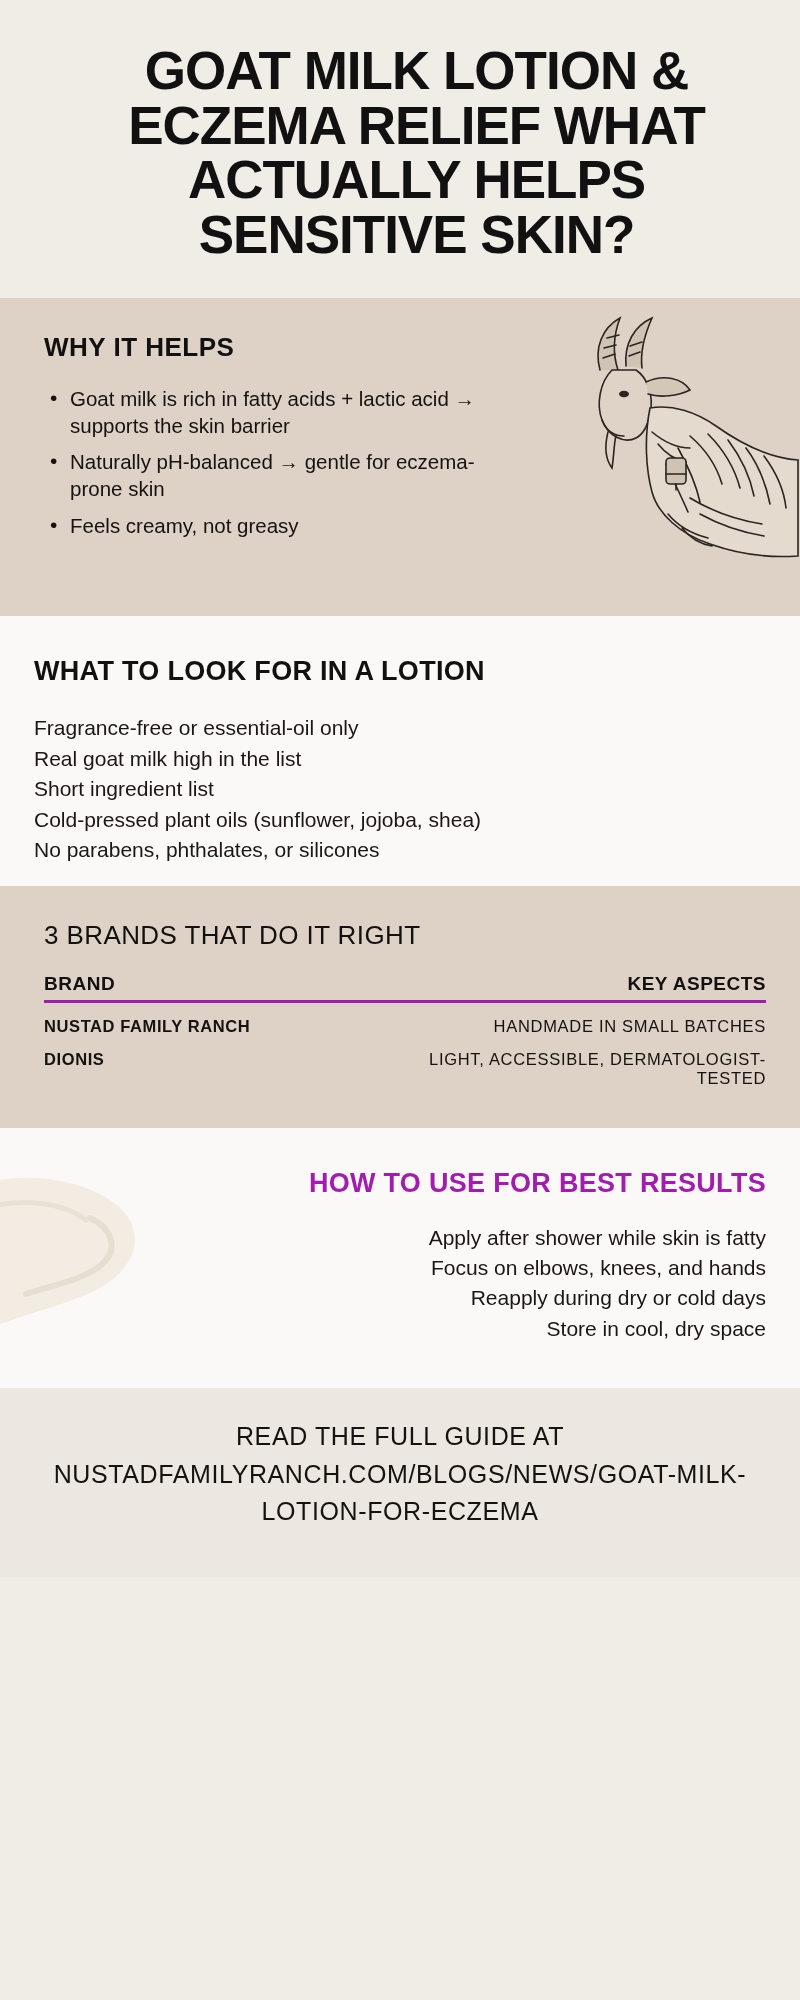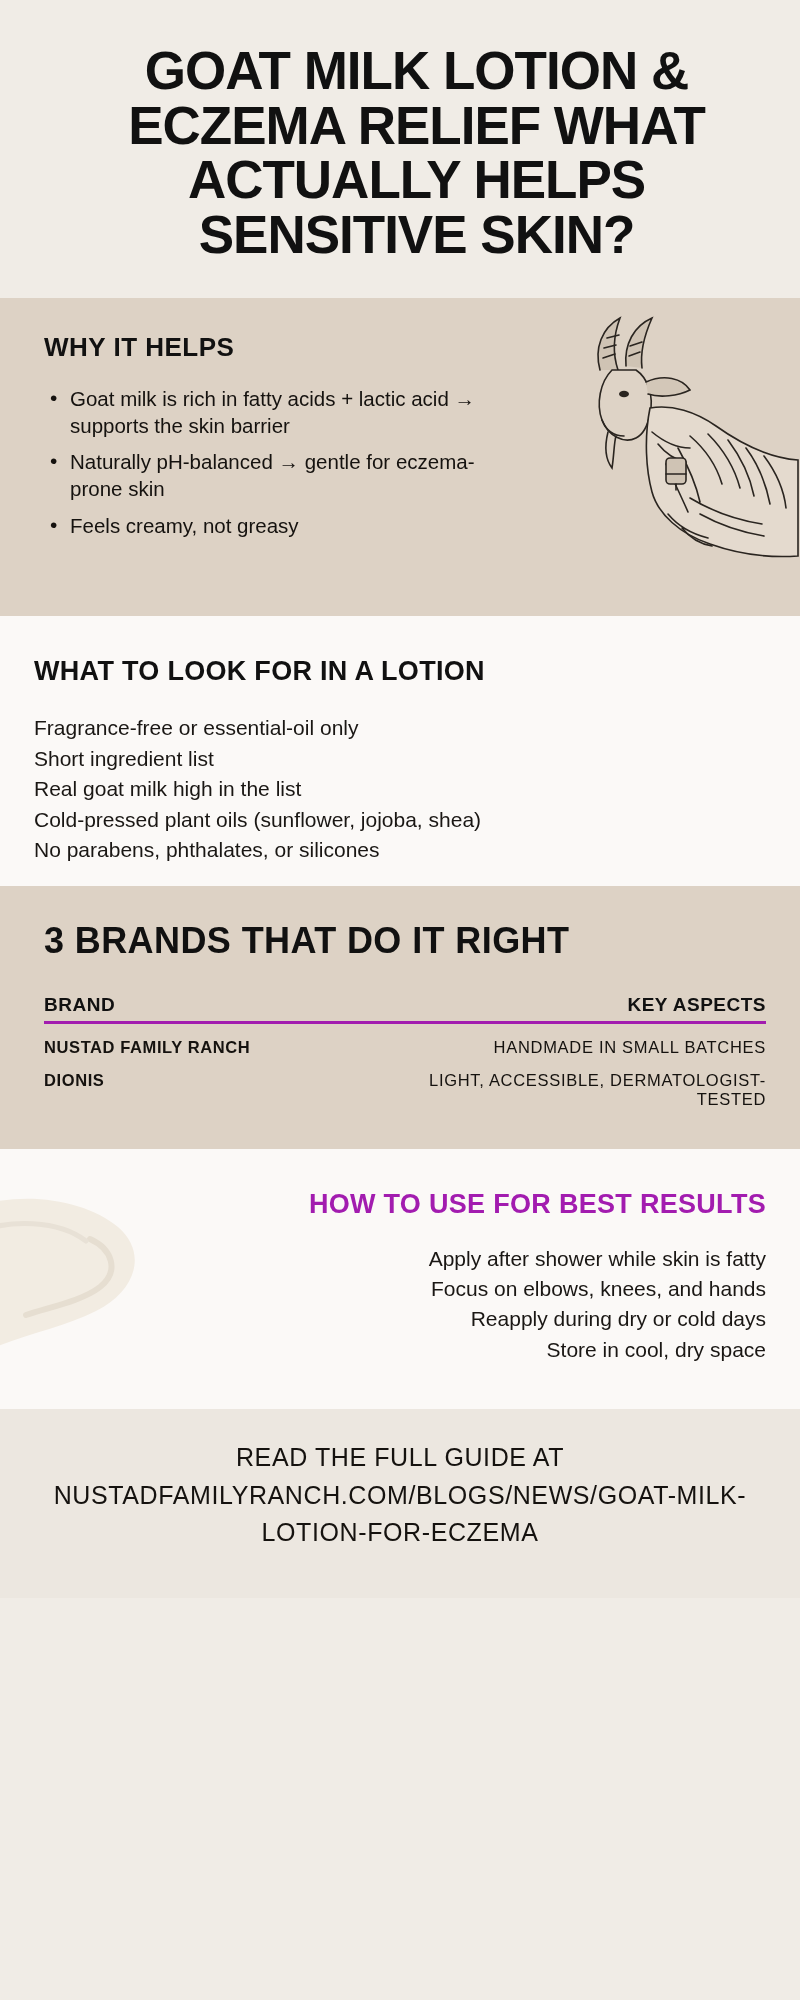--- a/index.html
+++ b/index.html
@@ -93,26 +93,26 @@
     line-height: 1.45;
     color: #1a1714;
   }
 
   
   .sec-brands {
     background: #ddd2c5;
     padding: 34px 34px 40px 44px;
   }
   .sec-brands h2 {
-    font-size: 36px;
-    font-weight: 700;
+    font-size: 26px;
+    font-weight: 400;
     letter-spacing: 0.4px;
     text-transform: uppercase;
     color: #111;
-    margin-bottom: 32px;
+    margin-bottom: 22px;
   }
   table.brands {
     width: 100%;
     border-collapse: collapse;
   }
   table.brands th {
     font-size: 19px;
     font-weight: 700;
     letter-spacing: 0.5px;
     text-transform: uppercase;
@@ -226,22 +226,22 @@
 
         <path d="M128 206 C138 218, 152 226, 168 230 M142 220 C150 230, 160 236, 172 238"></path>
       </g>
     </svg>
   </div>
 
   <div class="sec-look">
     <h2>WHAT TO LOOK FOR IN A LOTION</h2>
     <ul>
       <li>Fragrance-free or essential-oil only</li>
+      <li>Real goat milk high in the list</li>
       <li>Short ingredient list</li>
-      <li>Real goat milk high in the list</li>
       <li>Cold-pressed plant oils (sunflower, jojoba, shea)</li>
       <li>No parabens, phthalates, or silicones</li>
     </ul>
   </div>
 
   <div class="sec-brands">
     <h2>3 BRANDS THAT DO IT RIGHT</h2>
     <table class="brands">
       <thead>
         <tr>

